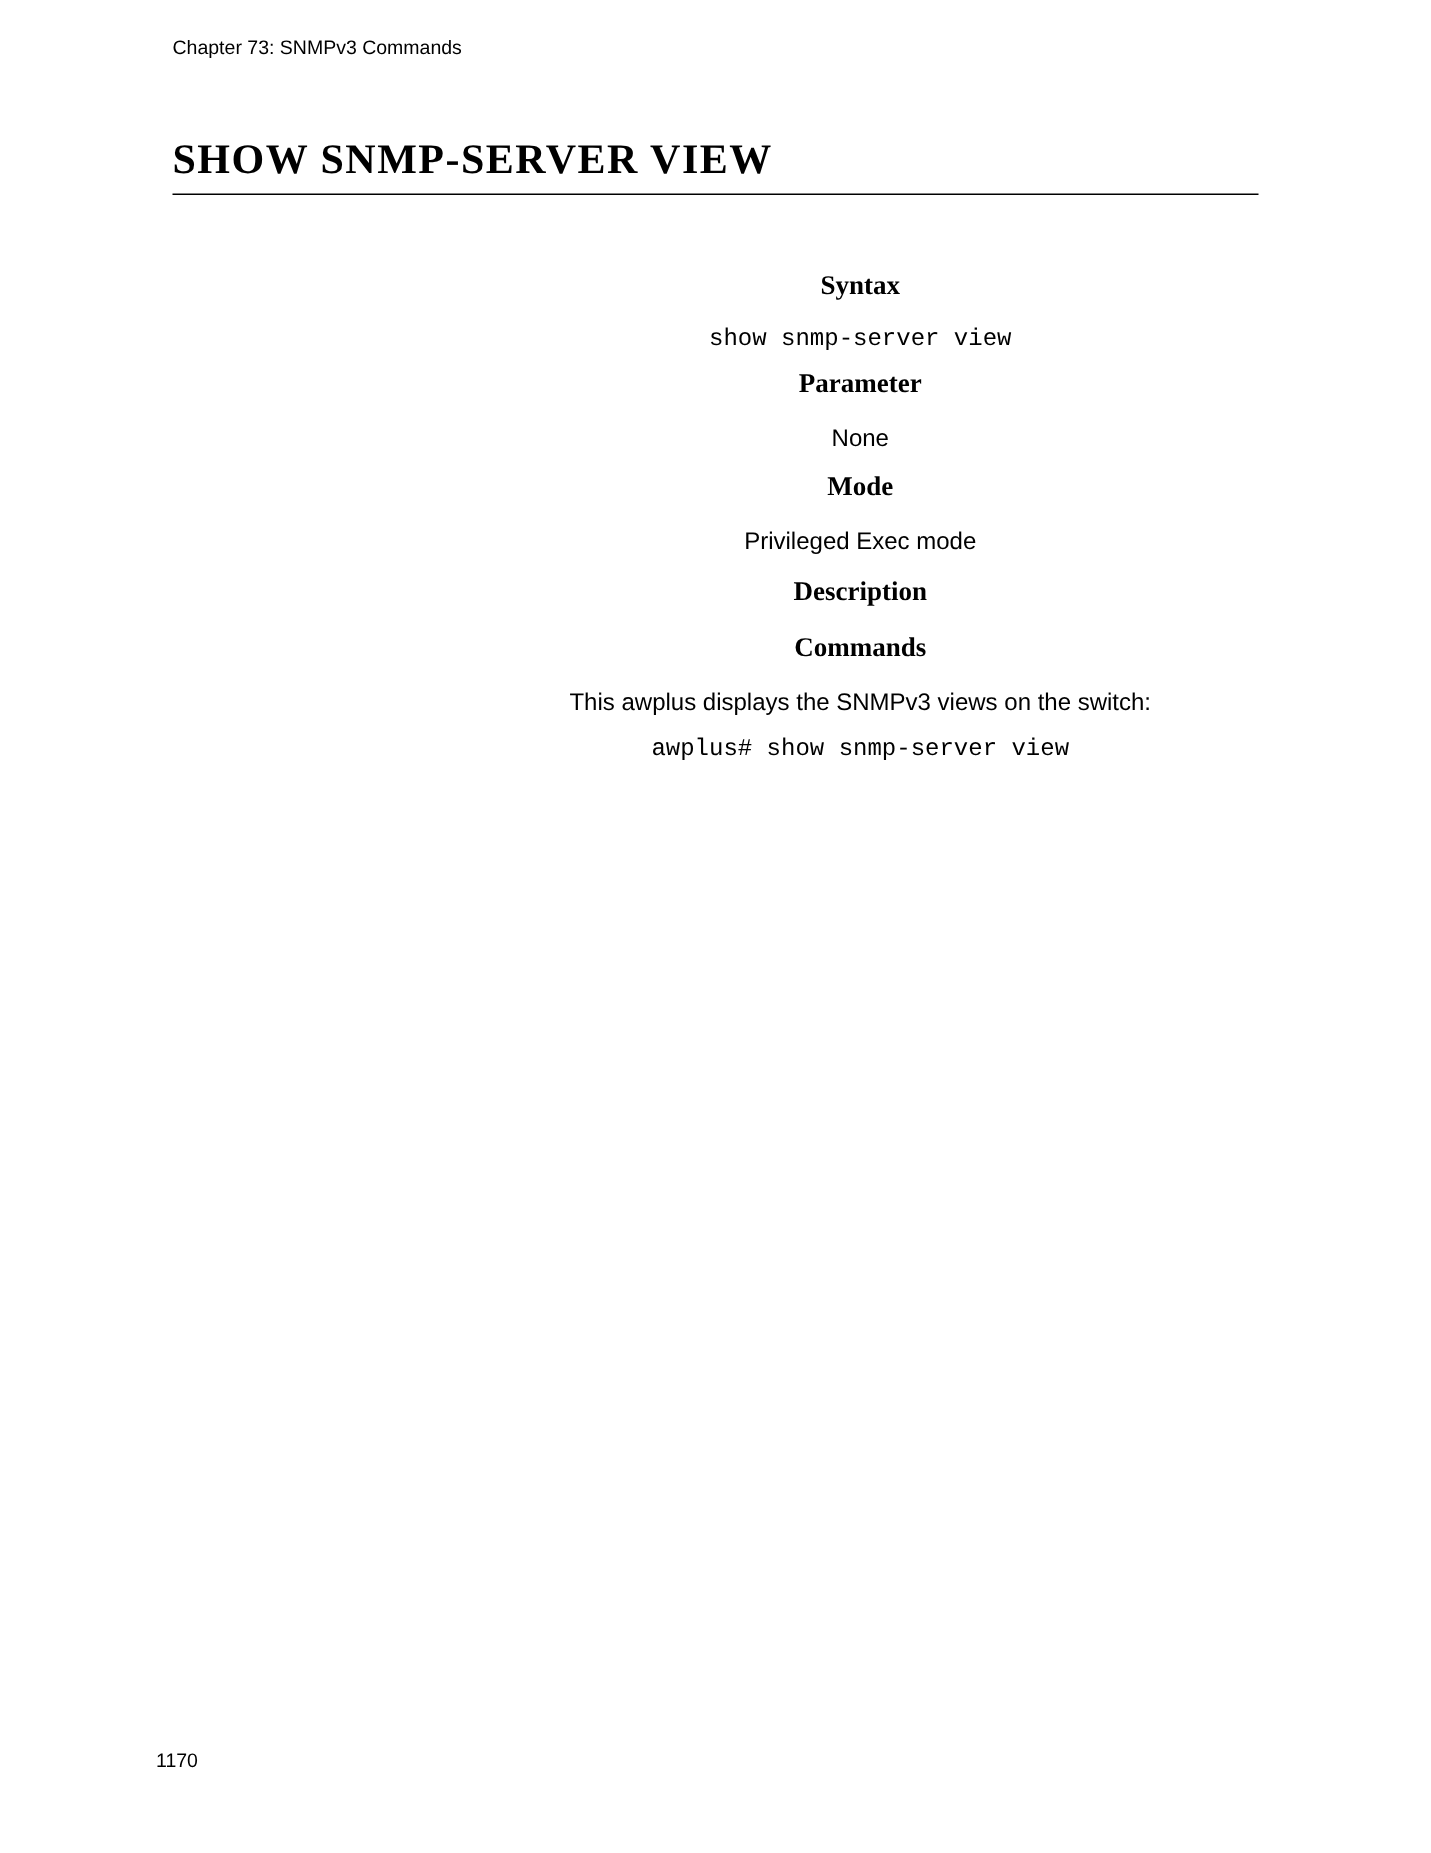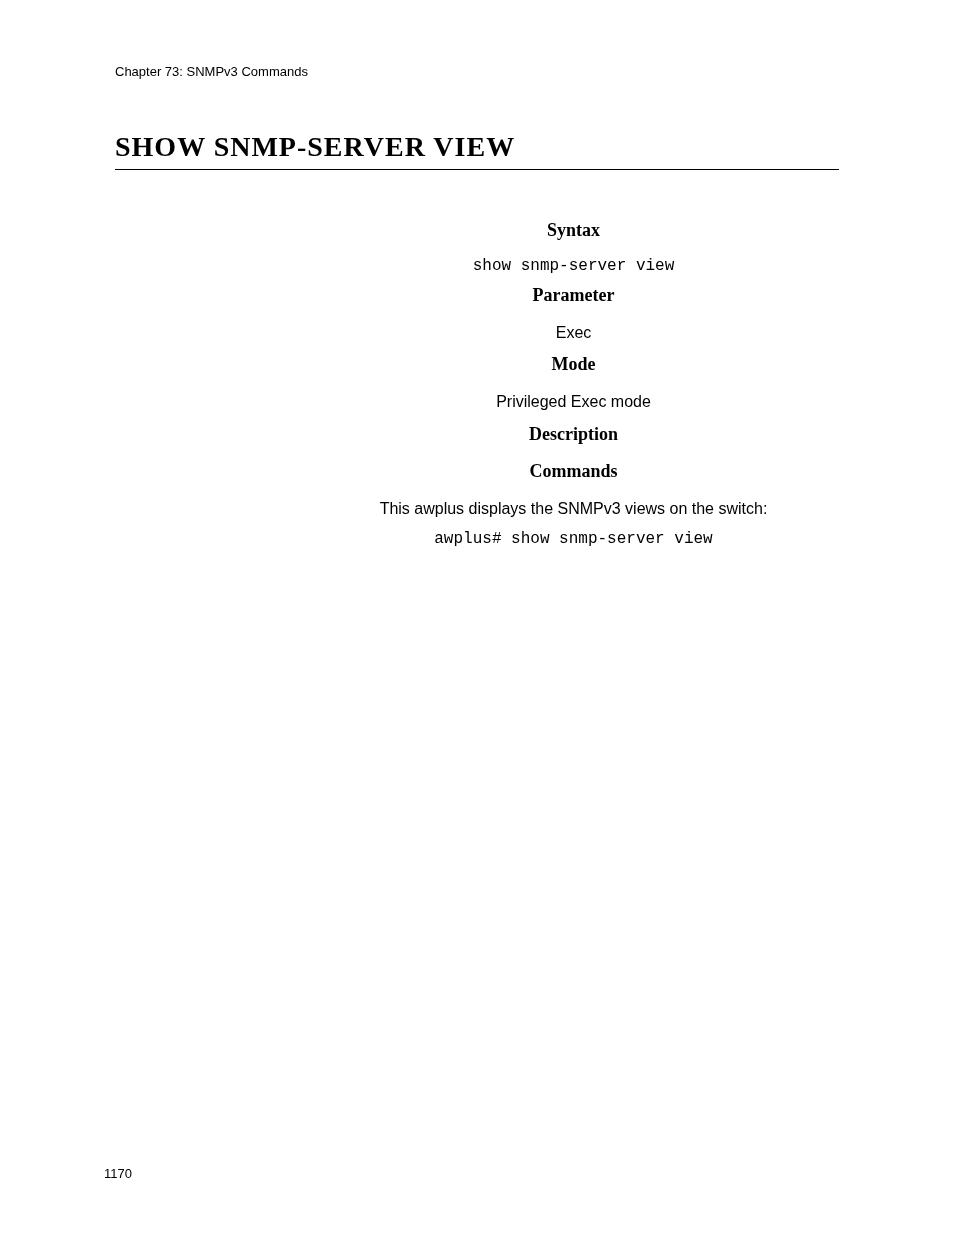--- a/index.html
+++ b/index.html
@@ -9,21 +9,21 @@
     }
     body {
       width: 954px;
       height: 1235px;
       background: #ffffff;
       font-family: Arial, Helvetica, sans-serif;
       color: #000000;
       position: relative;
     }
     .page {
-      padding: 64px 115px 0 115px;
+      padding: 24px 115px 0 115px;
     }
     .chapter-header {
       font-size: 13px;
       font-family: Arial, Helvetica, sans-serif;
       margin-bottom: 52px;
     }
     .page-title {
       font-family: "Times New Roman", Times, serif;
       font-size: 28px;
       font-weight: bold;
@@ -75,21 +75,21 @@
   <div class="chapter-header">Chapter 73: SNMPv3 Commands</div>
 
   <h1 class="page-title">SHOW SNMP-SERVER VIEW</h1>
 
   <div class="content">
 
     <h2 class="section-heading first">Syntax</h2>
     <div class="code-text">show snmp-server view</div>
 
     <h2 class="section-heading">Parameter</h2>
-    <div class="body-text">Exec</div>
+    <div class="body-text">None</div>
 
     <h2 class="section-heading">Mode</h2>
     <div class="body-text">Privileged Exec mode</div>
 
     <h2 class="section-heading">Description</h2>
 
     <h2 class="section-heading">Commands</h2>
     <div class="body-text">This awplus displays the SNMPv3 views on the switch:</div>
     <div class="code-text">awplus# show snmp-server view</div>
 

